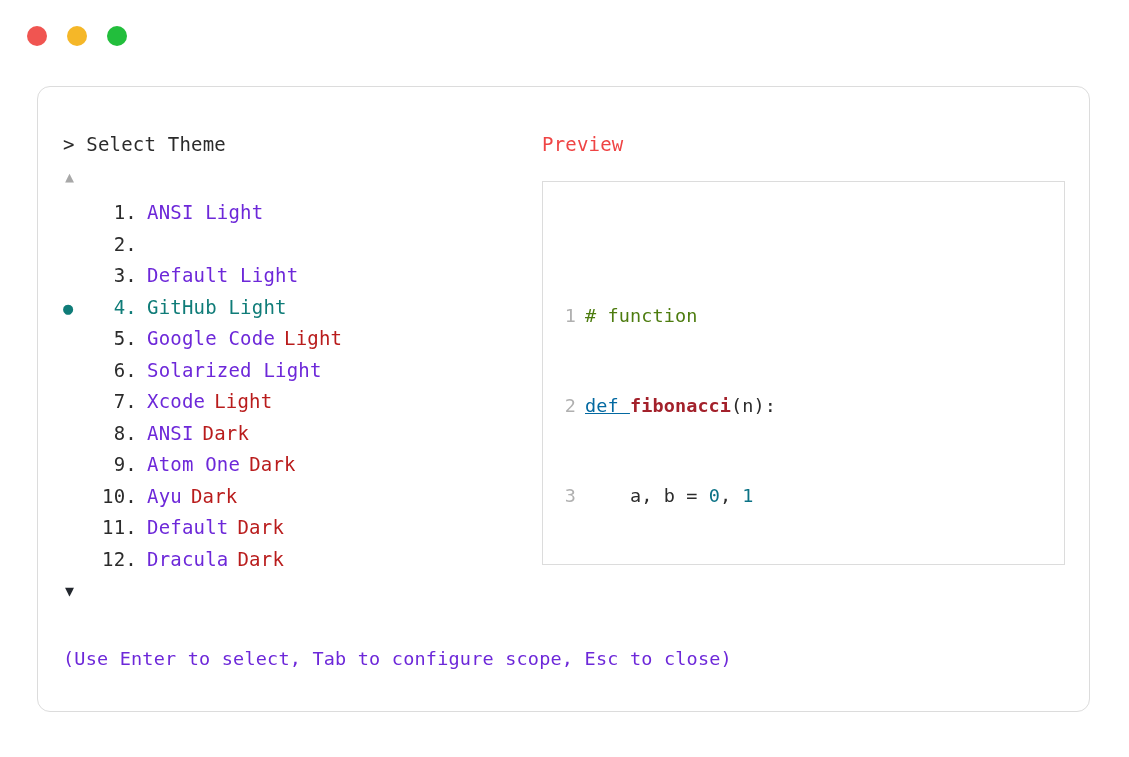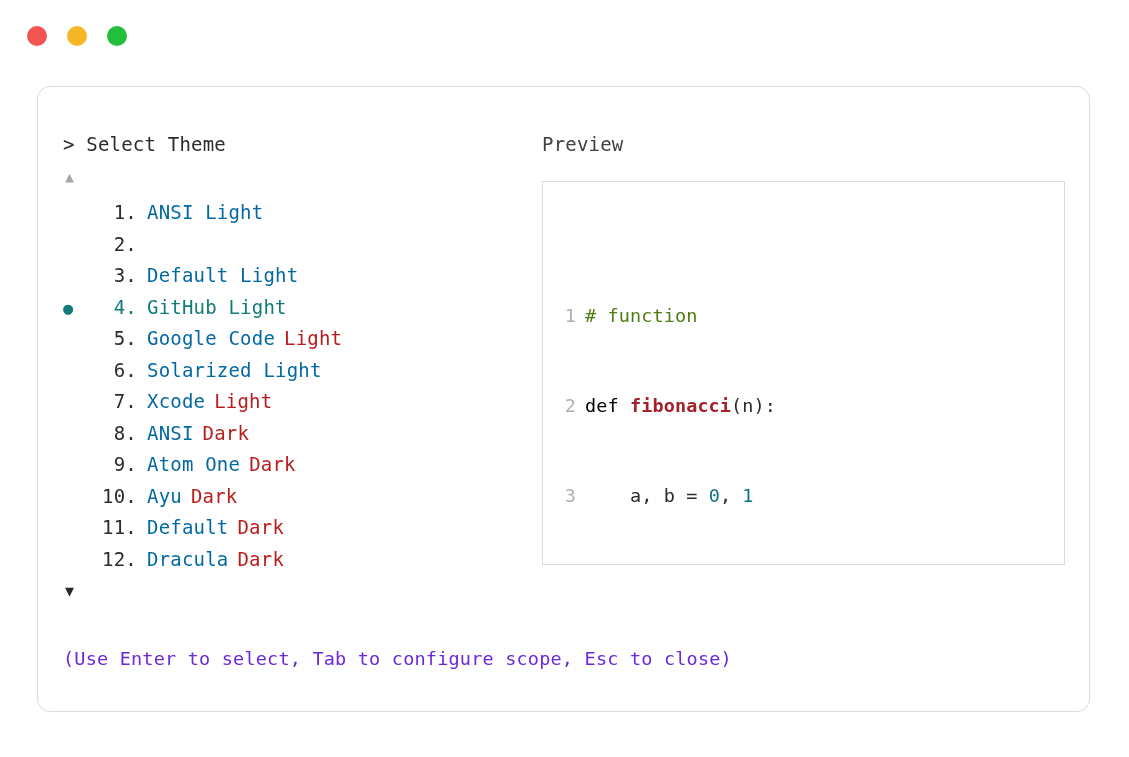--- a/index.html
+++ b/index.html
@@ -92,21 +92,21 @@
     color: #0f7c78;
   }
   .idx-cell {
     width: 44px;
     flex: 0 0 44px;
     text-align: right;
     color: #2b2b2b;
     letter-spacing: 0.2px;
   }
   .name-cell {
-    color: #0369a1;
+    color: #6d28d9;
     letter-spacing: 0.2px;
     padding-left: 10px;
   }
   .variant-cell {
     color: #b91c1c;
     letter-spacing: 0.2px;
     padding-left: 9px;
   }
   .theme-row.selected .idx-cell,
   .theme-row.selected .name-cell { color: #0f7c78; }
@@ -125,21 +125,21 @@
 
   
   .right-col {
     position: absolute;
     left: 504px;
     top: 44px;
     width: 525px;
   }
   .preview-label {
     font-size: 19px;
-    color: #404040;
+    color: #ef4444;
     letter-spacing: 0.2px;
     line-height: 26px;
     white-space: pre;
   }
   .preview-box {
     margin-top: 24px;
     width: 523px;
     height: 384px;
     border: 1px solid #dcdcdc;
     background: #ffffff;
@@ -158,21 +158,21 @@
     width: 42px;
     flex: 0 0 42px;
     text-align: right;
     color: #b0b0b0;
     padding-right: 9px;
     box-sizing: border-box;
   }
   .code-text { color: #2b2b2b; }
 
   .tok-comment { color: #4d7c0f; }
-  .tok-kw      { color: #000000; }
+  .tok-kw      { color: #0369a1; text-decoration: underline; }
   .tok-fn      { color: #a3212b; font-weight: 600; }
   .tok-num     { color: #0b7285; }
   .tok-plain   { color: #2b2b2b; }
 </style>
 </head>
 <body>
 
 <div class="titlebar">
   <div class="dots">
     <span class="dot red"></span>

